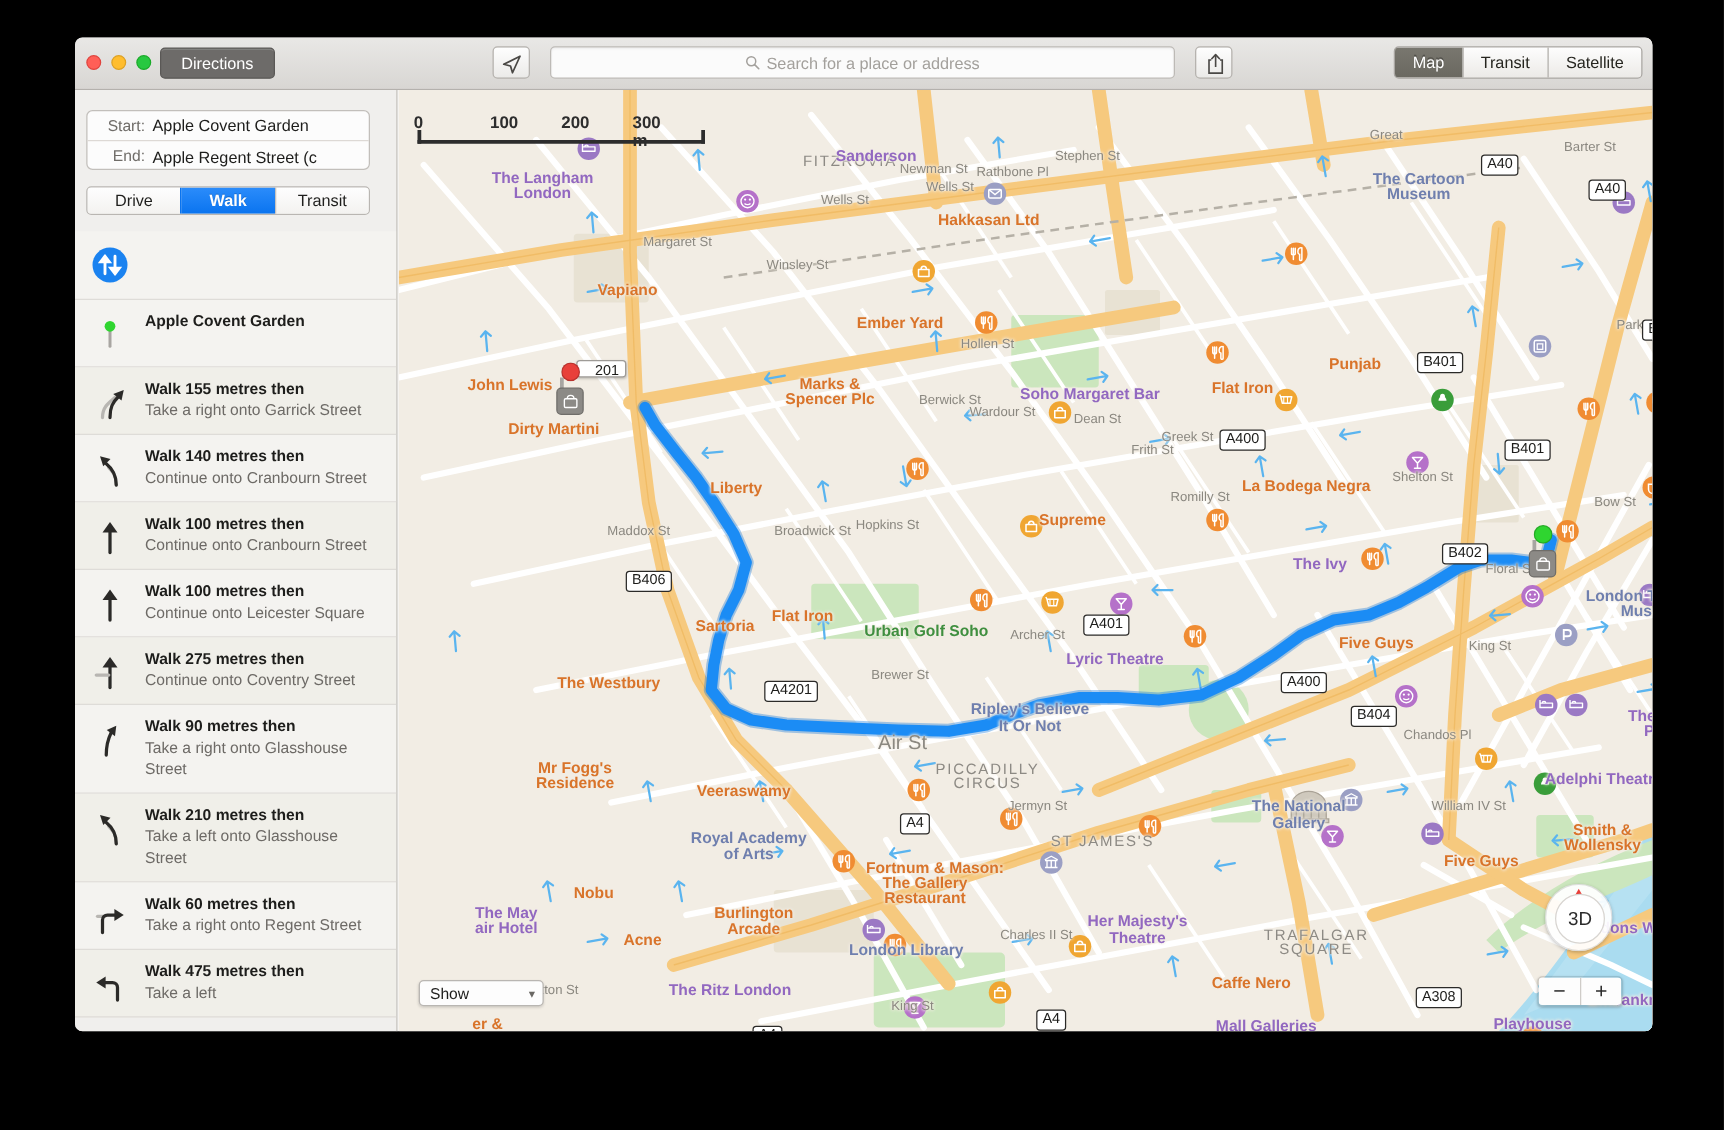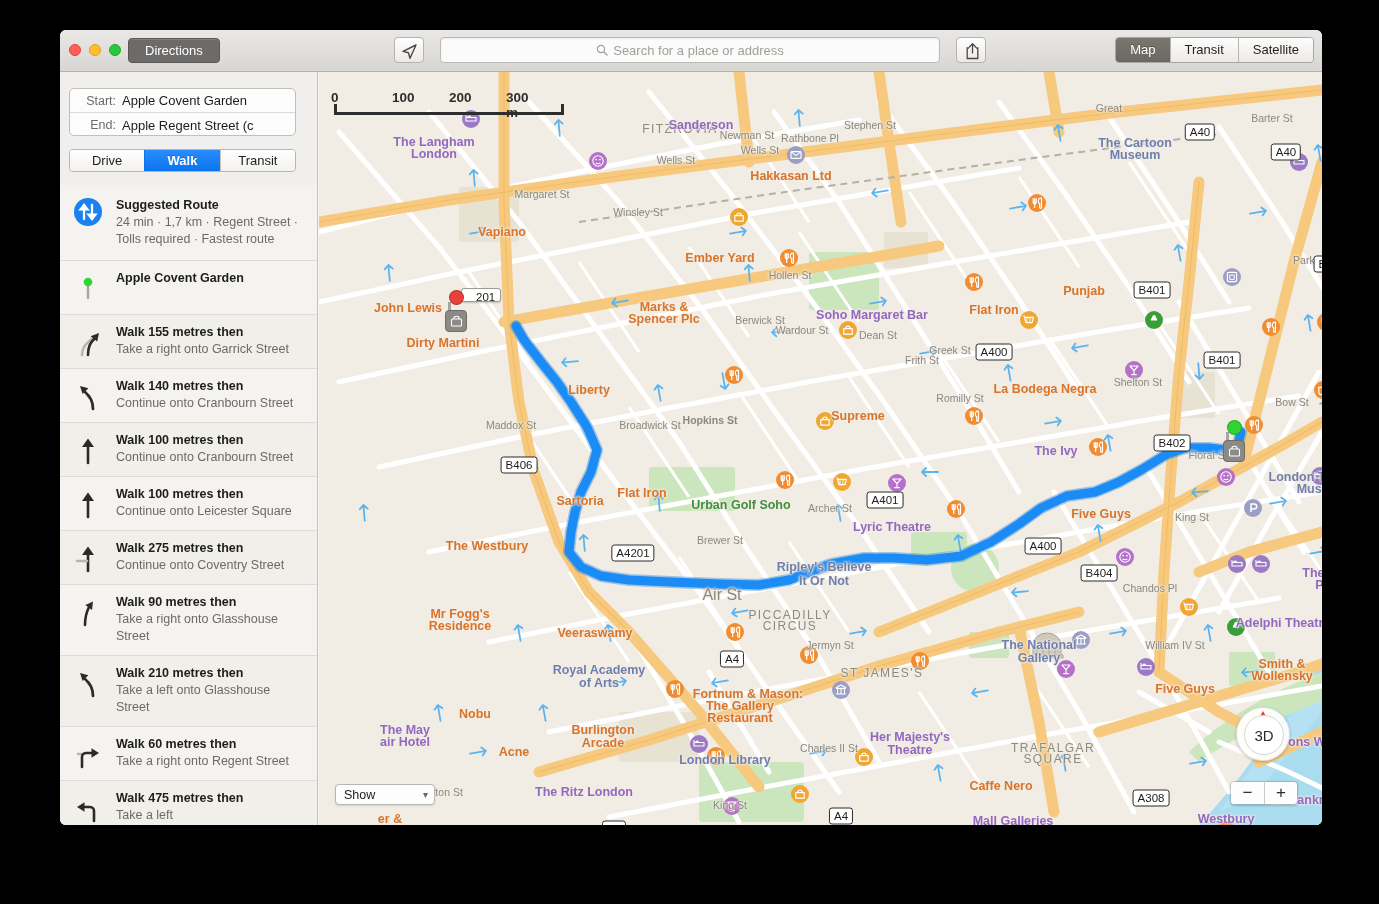--- a/index.html
+++ b/index.html
@@ -303,24 +303,20 @@
       <div class="mode">Transit</div>
     </div>
 
     <div id="steps-list">
         <div class="step summary">
           <div class="step-icon">
             <svg width="30" height="30" viewBox="0 0 30 30">
               <circle cx="15" cy="15" r="14" fill="#1a82f0"></circle>
               <path d="M11 22 V10 M11 8 L7.6 12.4 h6.8 Z M19 8 V20 M19 22 L22.4 17.6 h-6.8 Z" fill="#fff" stroke="#fff" stroke-width="2.3" stroke-linecap="round"></path>
             </svg>
-          </div>
-          <div class="step-body">
-            <div class="step-title">Suggested Route</div>
-            <div class="step-sub">24 min · 1,7 km · Regent Street · Tolls required · Fastest route</div>
           </div>
         </div>
         <div class="step">
           <div class="step-icon">
             <svg width="30" height="30" viewBox="0 0 30 30">
               <path d="M15 10 V24" fill="none" stroke="#a8a5a1" stroke-width="2.4" stroke-linecap="round" stroke-linejoin="round"></path>
               <circle cx="15" cy="8" r="4.3" fill="#2fd530"></circle>
             </svg>
           </div>
           <div class="step-body">
@@ -916,21 +912,21 @@
         <div style="position: absolute; white-space: nowrap; transform: translate(-50%, -50%); left: 441px; top: 248px; color: rgb(139, 136, 128); font-size: 10.5px; font-weight: normal; text-shadow: rgb(242, 237, 228) 0px 0px 3px, rgb(242, 237, 228) 0px 0px 3px, rgb(242, 237, 228) 0px 0px 2px;">Berwick St</div>
         <div style="position: absolute; white-space: nowrap; transform: translate(-50%, -50%); left: 483px; top: 258px; color: rgb(139, 136, 128); font-size: 10.5px; font-weight: normal; text-shadow: rgb(242, 237, 228) 0px 0px 3px, rgb(242, 237, 228) 0px 0px 3px, rgb(242, 237, 228) 0px 0px 2px;">Wardour St</div>
         <div style="position: absolute; white-space: nowrap; transform: translate(-50%, -50%); left: 559px; top: 263px; color: rgb(139, 136, 128); font-size: 10.5px; font-weight: normal; text-shadow: rgb(242, 237, 228) 0px 0px 3px, rgb(242, 237, 228) 0px 0px 3px, rgb(242, 237, 228) 0px 0px 2px;">Dean St</div>
         <div style="position: absolute; white-space: nowrap; transform: translate(-50%, -50%); left: 603px; top: 288px; color: rgb(139, 136, 128); font-size: 10.5px; font-weight: normal; text-shadow: rgb(242, 237, 228) 0px 0px 3px, rgb(242, 237, 228) 0px 0px 3px, rgb(242, 237, 228) 0px 0px 2px;">Frith St</div>
         <div style="position: absolute; white-space: nowrap; transform: translate(-50%, -50%); left: 631px; top: 278px; color: rgb(139, 136, 128); font-size: 10.5px; font-weight: normal; text-shadow: rgb(242, 237, 228) 0px 0px 3px, rgb(242, 237, 228) 0px 0px 3px, rgb(242, 237, 228) 0px 0px 2px;">Greek St</div>
         <div style="position: absolute; white-space: nowrap; transform: translate(-50%, -50%); left: 641px; top: 326px; color: rgb(139, 136, 128); font-size: 10.5px; font-weight: normal; text-shadow: rgb(242, 237, 228) 0px 0px 3px, rgb(242, 237, 228) 0px 0px 3px, rgb(242, 237, 228) 0px 0px 2px;">Romilly St</div>
         <div style="position: absolute; white-space: nowrap; transform: translate(-50%, -50%); left: 124px; top: 271px; color: rgb(217, 116, 42); font-size: 12.5px; font-weight: bold; text-shadow: rgb(242, 237, 228) 0px 0px 3px, rgb(242, 237, 228) 0px 0px 3px, rgb(242, 237, 228) 0px 0px 2px;">Dirty Martini</div>
         <div style="position: absolute; white-space: nowrap; transform: translate(-50%, -50%); left: 270px; top: 318px; color: rgb(217, 116, 42); font-size: 12.5px; font-weight: bold; text-shadow: rgb(242, 237, 228) 0px 0px 3px, rgb(242, 237, 228) 0px 0px 3px, rgb(242, 237, 228) 0px 0px 2px;">Liberty</div>
         <div style="position: absolute; white-space: nowrap; transform: translate(-50%, -50%); left: 192px; top: 353px; color: rgb(139, 136, 128); font-size: 10.5px; font-weight: normal; text-shadow: rgb(242, 237, 228) 0px 0px 3px, rgb(242, 237, 228) 0px 0px 3px, rgb(242, 237, 228) 0px 0px 2px;">Maddox St</div>
         <div style="position: absolute; white-space: nowrap; transform: translate(-50%, -50%); left: 331px; top: 353px; color: rgb(139, 136, 128); font-size: 10.5px; font-weight: normal; text-shadow: rgb(242, 237, 228) 0px 0px 3px, rgb(242, 237, 228) 0px 0px 3px, rgb(242, 237, 228) 0px 0px 2px;">Broadwick St</div>
-        <div style="position: absolute; white-space: nowrap; transform: translate(-50%, -50%); left: 391px; top: 348px; color: rgb(139, 136, 128); font-size: 10.5px; font-weight: bold; text-shadow: rgb(242, 237, 228) 0px 0px 3px, rgb(242, 237, 228) 0px 0px 3px, rgb(242, 237, 228) 0px 0px 2px;">Hopkins St</div>
+        <div style="position: absolute; white-space: nowrap; transform: translate(-50%, -50%); left: 391px; top: 348px; color: rgb(139, 136, 128); font-size: 10.5px; font-weight: normal; text-shadow: rgb(242, 237, 228) 0px 0px 3px, rgb(242, 237, 228) 0px 0px 3px, rgb(242, 237, 228) 0px 0px 2px;">Hopkins St</div>
         <div style="position: absolute; white-space: nowrap; transform: translate(-50%, -50%); left: 539px; top: 344px; color: rgb(217, 116, 42); font-size: 12.5px; font-weight: bold; text-shadow: rgb(242, 237, 228) 0px 0px 3px, rgb(242, 237, 228) 0px 0px 3px, rgb(242, 237, 228) 0px 0px 2px;">Supreme</div>
         <div style="position: absolute; white-space: nowrap; transform: translate(-50%, -50%); left: 726px; top: 317px; color: rgb(217, 116, 42); font-size: 12.5px; font-weight: bold; text-shadow: rgb(242, 237, 228) 0px 0px 3px, rgb(242, 237, 228) 0px 0px 3px, rgb(242, 237, 228) 0px 0px 2px;">La Bodega Negra</div>
         <div style="position: absolute; white-space: nowrap; transform: translate(-50%, -50%); left: 819px; top: 310px; color: rgb(139, 136, 128); font-size: 10.5px; font-weight: normal; text-shadow: rgb(242, 237, 228) 0px 0px 3px, rgb(242, 237, 228) 0px 0px 3px, rgb(242, 237, 228) 0px 0px 2px;">Shelton St</div>
         <div style="position: absolute; white-space: nowrap; transform: translate(-50%, -50%); left: 889px; top: 383px; color: rgb(139, 136, 128); font-size: 10.5px; font-weight: normal; text-shadow: rgb(242, 237, 228) 0px 0px 3px, rgb(242, 237, 228) 0px 0px 3px, rgb(242, 237, 228) 0px 0px 2px;">Floral St</div>
         <div style="position: absolute; white-space: nowrap; transform: translate(-50%, -50%); left: 973px; top: 330px; color: rgb(139, 136, 128); font-size: 10.5px; font-weight: normal; text-shadow: rgb(242, 237, 228) 0px 0px 3px, rgb(242, 237, 228) 0px 0px 3px, rgb(242, 237, 228) 0px 0px 2px;">Bow St</div>
         <div style="position: absolute; white-space: nowrap; transform: translate(-50%, -50%); left: 737px; top: 379px; color: rgb(146, 104, 192); font-size: 12.5px; font-weight: bold; text-shadow: rgb(242, 237, 228) 0px 0px 3px, rgb(242, 237, 228) 0px 0px 3px, rgb(242, 237, 228) 0px 0px 2px;">The Ivy</div>
         <div style="position: absolute; white-space: nowrap; transform: translate(-50%, -50%); left: 261px; top: 429px; color: rgb(217, 116, 42); font-size: 12.5px; font-weight: bold; text-shadow: rgb(242, 237, 228) 0px 0px 3px, rgb(242, 237, 228) 0px 0px 3px, rgb(242, 237, 228) 0px 0px 2px;">Sartoria</div>
         <div style="position: absolute; white-space: nowrap; transform: translate(-50%, -50%); left: 323px; top: 421px; color: rgb(217, 116, 42); font-size: 12.5px; font-weight: bold; text-shadow: rgb(242, 237, 228) 0px 0px 3px, rgb(242, 237, 228) 0px 0px 3px, rgb(242, 237, 228) 0px 0px 2px;">Flat Iron</div>
         <div style="position: absolute; white-space: nowrap; transform: translate(-50%, -50%); left: 422px; top: 433px; color: rgb(63, 143, 63); font-size: 12.5px; font-weight: bold; text-shadow: rgb(242, 237, 228) 0px 0px 3px, rgb(242, 237, 228) 0px 0px 3px, rgb(242, 237, 228) 0px 0px 2px;">Urban Golf Soho</div>
         <div style="position: absolute; white-space: nowrap; transform: translate(-50%, -50%); left: 168px; top: 474px; color: rgb(217, 116, 42); font-size: 12.5px; font-weight: bold; text-shadow: rgb(242, 237, 228) 0px 0px 3px, rgb(242, 237, 228) 0px 0px 3px, rgb(242, 237, 228) 0px 0px 2px;">The Westbury</div>
@@ -972,21 +968,21 @@
         <div style="position: absolute; white-space: nowrap; transform: translate(-50%, -50%); left: 195px; top: 680px; color: rgb(217, 116, 42); font-size: 12.5px; font-weight: bold; text-shadow: rgb(242, 237, 228) 0px 0px 3px, rgb(242, 237, 228) 0px 0px 3px, rgb(242, 237, 228) 0px 0px 2px;">Acne</div>
         <div style="position: absolute; white-space: nowrap; transform: translate(-50%, -50%); left: 284px; top: 658px; color: rgb(217, 116, 42); font-size: 12.5px; font-weight: bold; text-shadow: rgb(242, 237, 228) 0px 0px 3px, rgb(242, 237, 228) 0px 0px 3px, rgb(242, 237, 228) 0px 0px 2px;">Burlington</div>
         <div style="position: absolute; white-space: nowrap; transform: translate(-50%, -50%); left: 284px; top: 671px; color: rgb(217, 116, 42); font-size: 12.5px; font-weight: bold; text-shadow: rgb(242, 237, 228) 0px 0px 3px, rgb(242, 237, 228) 0px 0px 3px, rgb(242, 237, 228) 0px 0px 2px;">Arcade</div>
         <div style="position: absolute; white-space: nowrap; transform: translate(-50%, -50%); left: 406px; top: 688px; color: rgb(111, 127, 174); font-size: 12.5px; font-weight: bold; text-shadow: rgb(242, 237, 228) 0px 0px 3px, rgb(242, 237, 228) 0px 0px 3px, rgb(242, 237, 228) 0px 0px 2px;">London Library</div>
         <div style="position: absolute; white-space: nowrap; transform: translate(-50%, -50%); left: 591px; top: 665px; color: rgb(146, 104, 192); font-size: 12.5px; font-weight: bold; text-shadow: rgb(242, 237, 228) 0px 0px 3px, rgb(242, 237, 228) 0px 0px 3px, rgb(242, 237, 228) 0px 0px 2px;">Her Majesty's</div>
         <div style="position: absolute; white-space: nowrap; transform: translate(-50%, -50%); left: 591px; top: 678px; color: rgb(146, 104, 192); font-size: 12.5px; font-weight: bold; text-shadow: rgb(242, 237, 228) 0px 0px 3px, rgb(242, 237, 228) 0px 0px 3px, rgb(242, 237, 228) 0px 0px 2px;">Theatre</div>
         <div style="position: absolute; white-space: nowrap; transform: translate(-50%, -50%); left: 510px; top: 676px; color: rgb(139, 136, 128); font-size: 10.5px; font-weight: normal; text-shadow: rgb(242, 237, 228) 0px 0px 3px, rgb(242, 237, 228) 0px 0px 3px, rgb(242, 237, 228) 0px 0px 2px;">Charles II St</div>
         <div style="position: absolute; white-space: nowrap; transform: translate(-50%, -50%); left: 734px; top: 676px; color: rgb(141, 138, 132); font-size: 12px; font-weight: normal; letter-spacing: 1.4px; text-shadow: rgb(242, 237, 228) 0px 0px 3px, rgb(242, 237, 228) 0px 0px 3px, rgb(242, 237, 228) 0px 0px 2px;">TRAFALGAR</div>
         <div style="position: absolute; white-space: nowrap; transform: translate(-50%, -50%); left: 734px; top: 687px; color: rgb(141, 138, 132); font-size: 12px; font-weight: normal; letter-spacing: 1.4px; text-shadow: rgb(242, 237, 228) 0px 0px 3px, rgb(242, 237, 228) 0px 0px 3px, rgb(242, 237, 228) 0px 0px 2px;">SQUARE</div>
         <div style="position: absolute; white-space: nowrap; transform: translate(-50%, -50%); left: 994px; top: 670px; color: rgb(146, 104, 192); font-size: 12.5px; font-weight: bold; text-shadow: rgb(242, 237, 228) 0px 0px 3px, rgb(242, 237, 228) 0px 0px 3px, rgb(242, 237, 228) 0px 0px 2px;">Gordons Wine Bar</div>
-        <div style="position: absolute; white-space: nowrap; transform: translate(-50%, -50%); left: 907px; top: 747px; color: rgb(146, 104, 192); font-size: 12.5px; font-weight: bold; text-shadow: rgb(242, 237, 228) 0px 0px 3px, rgb(242, 237, 228) 0px 0px 3px, rgb(242, 237, 228) 0px 0px 2px;">Westbury</div>
+        <div style="position: absolute; white-space: nowrap; transform: translate(-50%, -50%); left: 907px; top: 747px; color: rgb(146, 104, 192); font-size: 12.5px; font-weight: bold; text-shadow: rgb(242, 237, 228) 0px 0px 3px, rgb(242, 237, 228) 0px 0px 3px, rgb(242, 237, 228) 0px 0px 2px;">Playhouse</div>
         <div style="position: absolute; white-space: nowrap; transform: translate(-50%, -50%); left: 907px; top: 759px; color: rgb(146, 104, 192); font-size: 12.5px; font-weight: bold; text-shadow: rgb(242, 237, 228) 0px 0px 3px, rgb(242, 237, 228) 0px 0px 3px, rgb(242, 237, 228) 0px 0px 2px;">Theatre</div>
         <div style="position: absolute; white-space: nowrap; transform: translate(-50%, -50%); left: 1004px; top: 728px; color: rgb(146, 104, 192); font-size: 12.5px; font-weight: bold; text-shadow: rgb(242, 237, 228) 0px 0px 3px, rgb(242, 237, 228) 0px 0px 3px, rgb(242, 237, 228) 0px 0px 2px;">Embankment Pier</div>
         <div style="position: absolute; white-space: nowrap; transform: translate(-50%, -50%); left: 265px; top: 720px; color: rgb(146, 104, 192); font-size: 12.5px; font-weight: bold; text-shadow: rgb(242, 237, 228) 0px 0px 3px, rgb(242, 237, 228) 0px 0px 3px, rgb(242, 237, 228) 0px 0px 2px;">The Ritz London</div>
         <div style="position: absolute; white-space: nowrap; transform: translate(-50%, -50%); left: 119px; top: 720px; color: rgb(139, 136, 128); font-size: 10.5px; font-weight: normal; text-shadow: rgb(242, 237, 228) 0px 0px 3px, rgb(242, 237, 228) 0px 0px 3px, rgb(242, 237, 228) 0px 0px 2px;">Stratton St</div>
         <div style="position: absolute; white-space: nowrap; transform: translate(-50%, -50%); left: 411px; top: 733px; color: rgb(139, 136, 128); font-size: 10.5px; font-weight: normal; text-shadow: rgb(242, 237, 228) 0px 0px 3px, rgb(242, 237, 228) 0px 0px 3px, rgb(242, 237, 228) 0px 0px 2px;">King St</div>
         <div style="position: absolute; white-space: nowrap; transform: translate(-50%, -50%); left: 71px; top: 747px; color: rgb(217, 116, 42); font-size: 12.5px; font-weight: bold; text-shadow: rgb(242, 237, 228) 0px 0px 3px, rgb(242, 237, 228) 0px 0px 3px, rgb(242, 237, 228) 0px 0px 2px;">er &amp;</div>
         <div style="position: absolute; white-space: nowrap; transform: translate(-50%, -50%); left: 682px; top: 714px; color: rgb(217, 116, 42); font-size: 12.5px; font-weight: bold; text-shadow: rgb(242, 237, 228) 0px 0px 3px, rgb(242, 237, 228) 0px 0px 3px, rgb(242, 237, 228) 0px 0px 2px;">Caffe Nero</div>
         <div style="position: absolute; white-space: nowrap; transform: translate(-50%, -50%); left: 694px; top: 749px; color: rgb(146, 104, 192); font-size: 12.5px; font-weight: bold; text-shadow: rgb(242, 237, 228) 0px 0px 3px, rgb(242, 237, 228) 0px 0px 3px, rgb(242, 237, 228) 0px 0px 2px;">Mall Galleries</div>
         <div style="position: absolute; white-space: nowrap; transform: translate(-50%, -50%); left: 89px; top: 236px; color: rgb(217, 116, 42); font-size: 12.5px; font-weight: bold; text-shadow: rgb(242, 237, 228) 0px 0px 3px, rgb(242, 237, 228) 0px 0px 3px, rgb(242, 237, 228) 0px 0px 2px;">John Lewis</div>
         <div style="position: absolute; white-space: nowrap; transform: translate(-50%, -50%); left: 357px; top: 88px; color: rgb(139, 136, 128); font-size: 10.5px; font-weight: normal; text-shadow: rgb(242, 237, 228) 0px 0px 3px, rgb(242, 237, 228) 0px 0px 3px, rgb(242, 237, 228) 0px 0px 2px;">Wells St</div>

